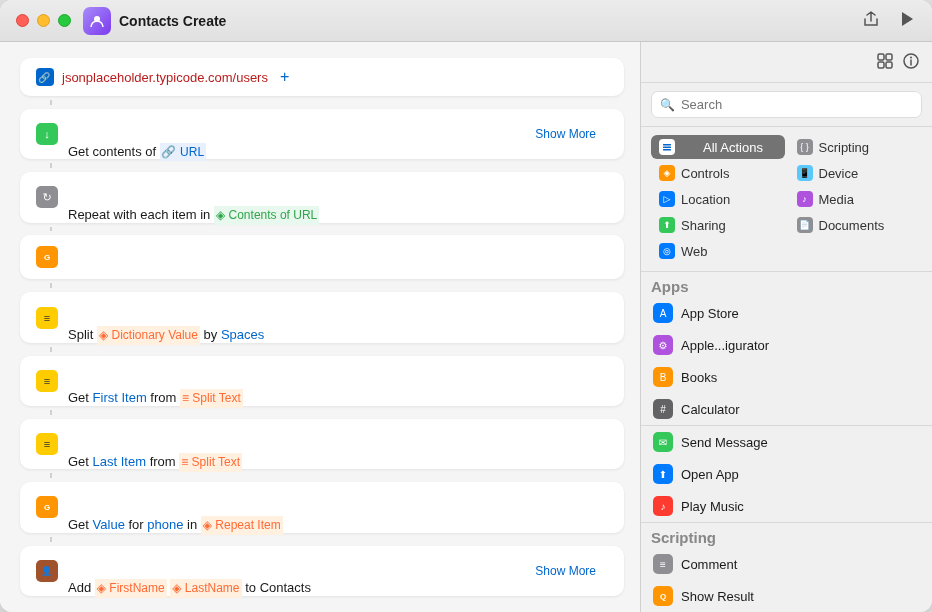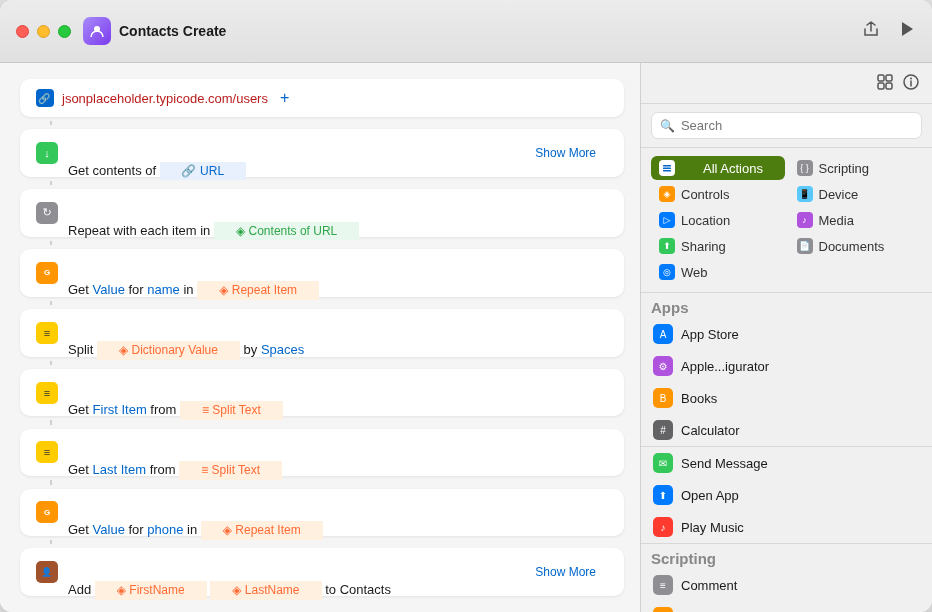--- a/index.html
+++ b/index.html
@@ -16,21 +16,21 @@
       height: 612px;
       background: #f5f5f5;
       border-radius: 12px;
       overflow: hidden;
       display: flex;
       flex-direction: column;
       box-shadow: 0 4px 24px rgba(0,0,0,0.25);
     }
 
     .titlebar {
-      height: 63px;
+      height: 42px;
       background: linear-gradient(180deg, #ececec 0%, #e0e0e0 100%);
       border-bottom: 1px solid #c8c8c8;
       display: flex;
       align-items: center;
       padding: 0 16px;
       flex-shrink: 0;
     }
 
     .traffic-lights {
       display: flex;
@@ -168,21 +168,21 @@
     .icon-yellow { background: #ffcc00; }
     .icon-brown { background: #a0522d; }
 
     .card-text { color: #1a1a1a; line-height: 1.4; flex: 1; }
     .tag-blue { color: #0066cc; font-weight: 500; }
 
     .tag-pill {
       display: inline-flex;
       align-items: center;
       gap: 3px;
-      padding: 1px 22px;
+      padding: 1px 2px;
       border-radius: 0;
       font-size: 12px;
       font-weight: 500;
       margin-top: 36px;
     }
 
     .tag-pill-blue { background: #e8f0fe; color: #0066cc; }
     .tag-pill-orange { background: #fff0e0; color: #ff6b35; }
     .tag-pill-green { background: #e8f8ee; color: #30a64a; }
 
@@ -259,21 +259,21 @@
       align-items: center;
       gap: 6px;
       padding: 4px 8px;
       border-radius: 6px;
       font-size: 13px;
       color: #333;
       cursor: pointer;
     }
 
     .cat-item.active {
-      background: #4d7c0f;
+      background: #737373;
       color: white;
       gap: 28px;
     }
 
     .cat-icon {
       width: 16px;
       height: 16px;
       border-radius: 4px;
       display: flex;
       align-items: center;
@@ -394,28 +394,20 @@
         <div class="card-text">
           <span>Repeat with each item in </span>
           <span class="tag-pill tag-pill-green">◈ Contents of URL</span>
         </div>
       </div>
 
       <div class="connector-line"></div>
 
       <div class="action-card">
         <div class="card-icon icon-orange" style="font-size:8px; font-weight:bold;">G</div>
-        <div class="card-text">
-          <span>Get </span>
-          <span class="tag-blue">Value </span>
-          <span>for </span>
-          <span class="tag-blue">name </span>
-          <span>in </span>
-          <span class="tag-pill tag-pill-orange">◈ Repeat Item</span>
-        </div>
       </div>
 
       <div class="connector-line"></div>
 
       <div class="action-card">
         <div class="card-icon icon-yellow" style="color:#333;">≡</div>
         <div class="card-text">
           <span>Split </span>
           <span class="tag-pill tag-pill-orange">◈ Dictionary Value</span>
           <span> by </span>

